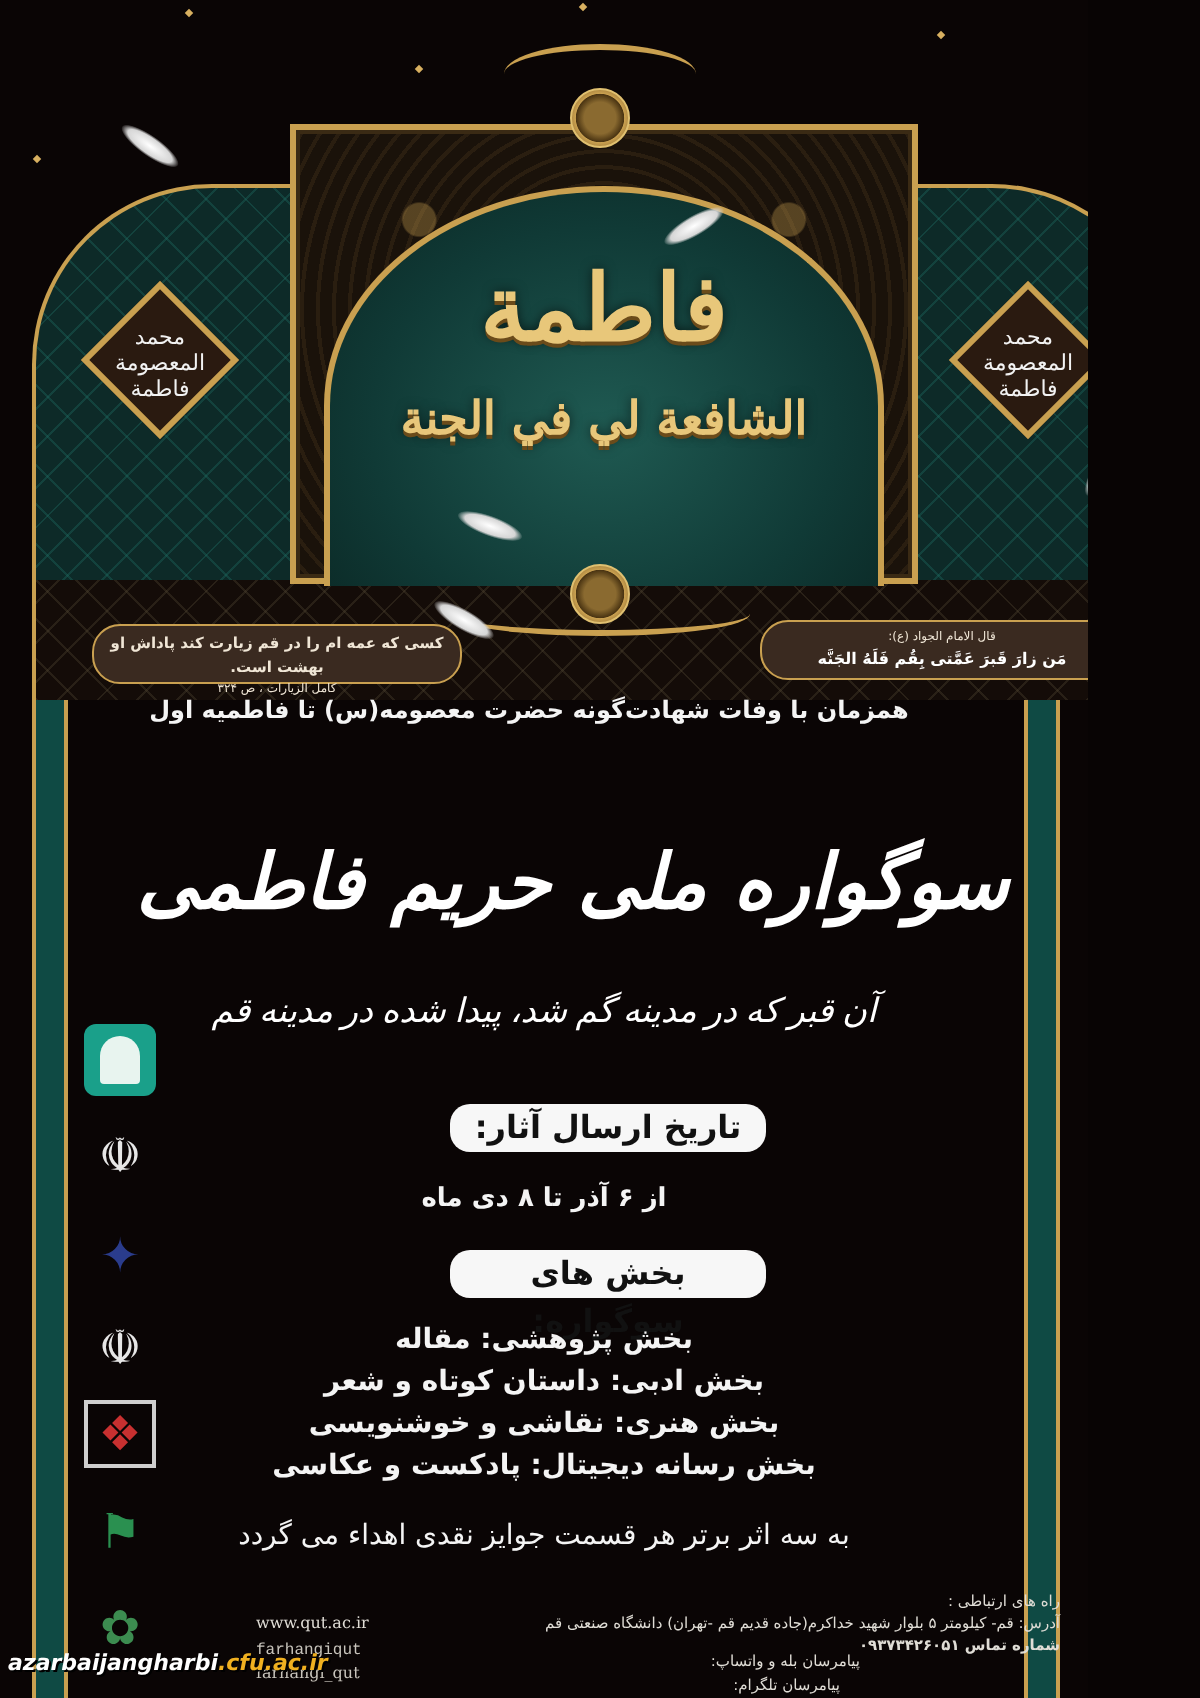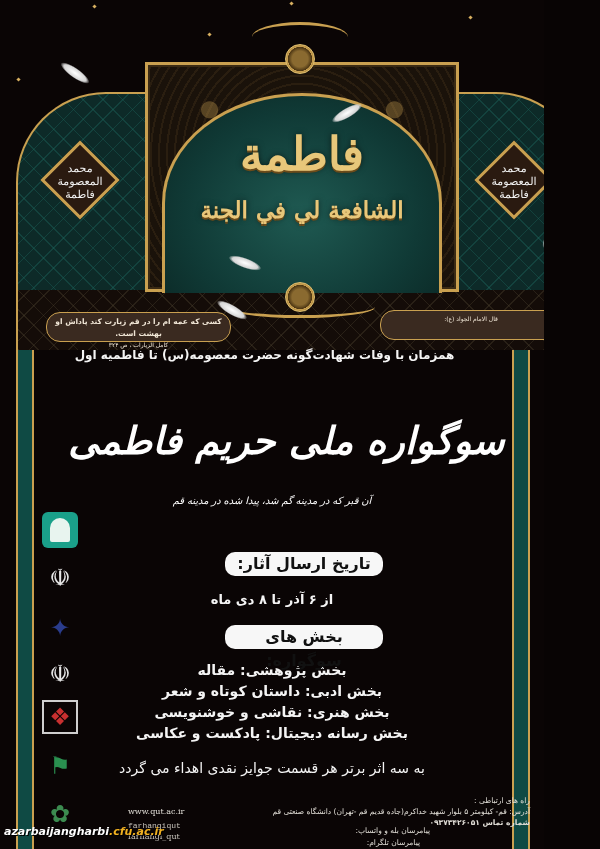--- a/index.html
+++ b/index.html
@@ -60,21 +60,21 @@
     .plaque.left { left: 46px; top: 312px; width: 185px; }
     .plaque.right { left: 380px; top: 310px; width: 182px; }
     .plaque .main { font-size: 7.5px; font-weight: bold; line-height: 12px; margin-top: 3px; }
     .plaque .sub { font-size: 6px; line-height: 10px; }
     .plaque.right .small { font-size: 6px; line-height: 10px; margin-top: 3px; }
     .plaque.right .main { font-size: 8px; margin-top: 0; color: #fff; }
 
     
     .concurrent { position: absolute; left: 0; right: 15px; top: 348px; text-align: center; font-size: 12px; font-weight: bold; direction: rtl; color: #f4f4f4; }
     .festival-title { position: absolute; left: 0; right: 0; top: 418px; text-align: center; font-family: "DejaVu Serif", serif; font-size: 38px; font-weight: bold; font-style: italic; direction: rtl; color: #fff; padding-left: 29px; }
-    .subtitle { position: absolute; left: 0; right: 0; top: 495px; text-align: center; font-family: Liberation Sans, sans-serif; font-size: 10px; font-style: italic; direction: rtl; color: #fff; }
+    .subtitle { position: absolute; left: 0; right: 0; top: 495px; text-align: center; font-family: Liberation Serif, serif; font-size: 17px; font-style: italic; direction: rtl; color: #fff; }
 
     .pill { position: absolute; left: 225px; width: 158px; height: 24px; border-radius: 10px; background: #f7f7f7; color: #111; text-align: center; font-size: 16px; font-weight: bold; line-height: 24px; direction: rtl; }
     .pill.dates { top: 552px; }
     .pill.sections { top: 625px; }
     .date-range { position: absolute; left: 0; right: 0; top: 592px; text-align: center; font-size: 13px; font-weight: bold; direction: rtl; color: #f4f4f4; }
 
     .sections-list { position: absolute; left: 0; right: 0; top: 660px; text-align: center; direction: rtl; }
     .sections-list div { font-size: 14px; font-weight: bold; line-height: 21px; color: #f4f4f4; }
     .prize { position: absolute; left: 0; right: 0; top: 760px; text-align: center; font-size: 14px; font-weight: normal; direction: rtl; color: #f4f4f4; }
 
@@ -156,20 +156,21 @@
   <span class="feather" style="left:535px;top:228px;transform:rotate(-60deg)"></span>
   <span class="feather" style="left:215px;top:305px;transform:rotate(30deg)"></span>
   <span class="feather" style="left:228px;top:258px;transform:rotate(20deg)"></span>
 
   <div class="plaque left">
     <div class="main">کسی که عمه ام را در قم زیارت کند پاداش او بهشت است.</div>
     <div class="sub">کامل الزیارات ، ص ۳۲۴</div>
   </div>
   <div class="plaque right">
     <div class="small">قال الامام الجواد (ع):</div>
+    <div class="main">مَن زارَ قَبرَ عَمَّتی بِقُم فَلَهُ الجَنَّه</div>
   </div>
 
   <div class="concurrent">همزمان با وفات شهادت‌گونه  حضرت معصومه(س) تا فاطمیه اول</div>
   <div class="festival-title">سوگواره ملی حریم فاطمی</div>
   <div class="subtitle">آن قبر که در مدینه گم شد، پیدا شده در مدینه قم</div>
 
   <div class="pill dates">تاریخ ارسال آثار:</div>
   <div class="date-range">از ۶ آذر تا ۸ دی ماه</div>
 
   <div class="pill sections">بخش های سوگواره:</div>

